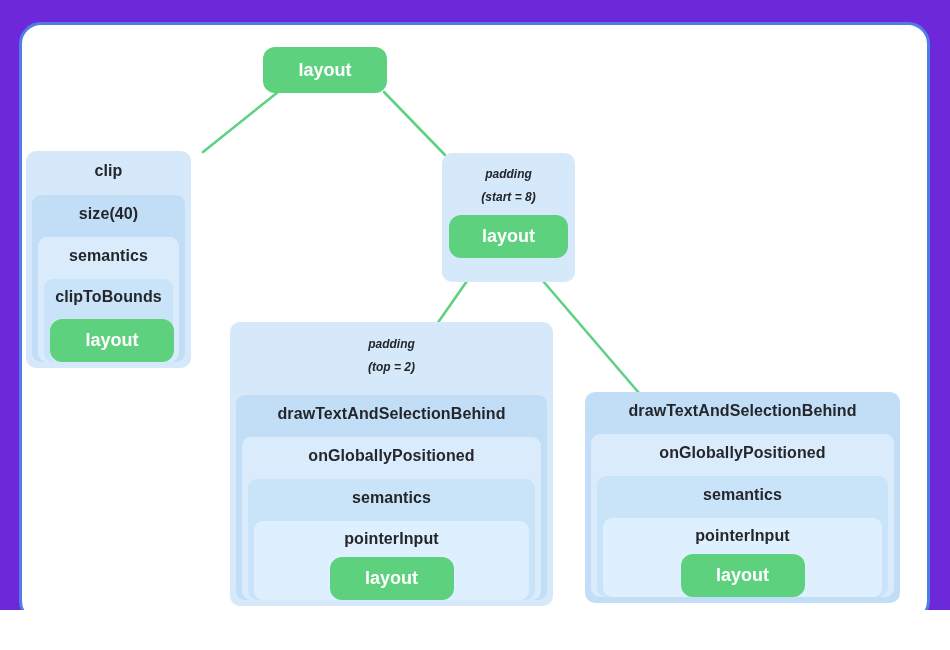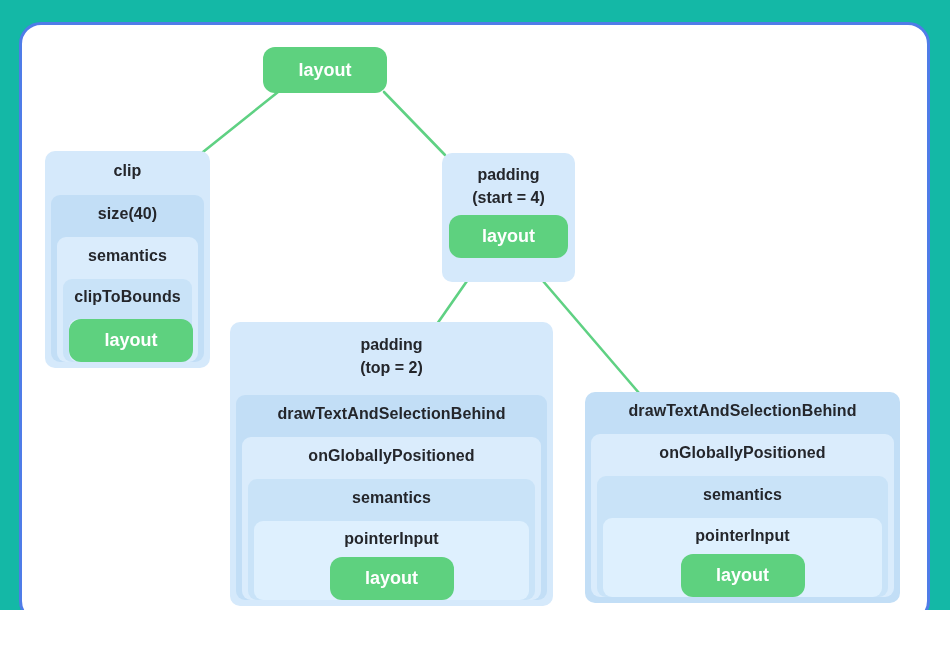--- a/index.html
+++ b/index.html
@@ -1,28 +1,28 @@
 <!DOCTYPE html>
 <html><head>
 <meta charset="utf-8">
 <style>
   html,body{margin:0;padding:0;background:#ffffff;}
-  .stage{position:relative;width:950px;height:610px;background:#14b8a6;overflow:hidden;
+  .stage{position:relative;width:950px;height:610px;background:#6d28d9;overflow:hidden;
          font-family:"Liberation Sans",sans-serif;}
   .frame{position:absolute;left:19px;top:22px;width:911px;height:601px;
          border:3px solid #4f7ce8;border-radius:22px;box-sizing:border-box;background:#ffffff;}
   .edges{position:absolute;left:0;top:0;width:950px;height:650px;pointer-events:none;}
 
   .node-box{position:absolute;border-radius:10px;box-sizing:border-box;}
   .nest{margin:4px 6px 6px;border-radius:9px;}
   .lbl{display:flex;align-items:center;justify-content:center;
        font-weight:bold;font-size:16px;color:#24262b;letter-spacing:.1px;}
   .h40{height:40px}.h38{height:38px}.h36{height:36px}.h34{height:34px}
-  .hdr2{padding:11px 0 12px;text-align:center;font-weight:bold;font-size:16px;
-        line-height:23px;color:#24262b;}
+  .hdr2{padding:11px 0 12px;text-align:center;font-weight:bold;font-size:12px;
+        line-height:23px;color:#24262b;font-style:italic;}
   .leaf{display:block;width:124px;height:43px;margin:0 auto 6px;border-radius:12px;
         background:#5ed17f;color:#ffffff;font-weight:bold;font-size:18px;
         display:flex;align-items:center;justify-content:center;}
   .root-node{position:absolute;left:263px;top:47px;width:124px;height:46px;border-radius:12px;
         background:#5ed17f;color:#ffffff;font-weight:bold;font-size:18px;
         display:flex;align-items:center;justify-content:center;}
 
   .bgA1{background:#d5e9fb}.bgB1{background:#c2def6}
   .bgA2{background:#daecfc}.bgB2{background:#c9e3f8}
   .bgA3{background:#def0fe}
@@ -40,40 +40,40 @@
 
   <svg class="edges" viewBox="0 0 950 650">
     <line x1="278" y1="92" x2="203" y2="152" stroke="#5fd183" stroke-width="2.6" stroke-linecap="round"></line>
     <line x1="384" y1="92" x2="445" y2="155" stroke="#5fd183" stroke-width="2.6" stroke-linecap="round"></line>
     <line x1="467" y1="281" x2="437" y2="324" stroke="#5fd183" stroke-width="2.6" stroke-linecap="round"></line>
     <line x1="543" y1="281" x2="639" y2="393" stroke="#5fd183" stroke-width="2.6" stroke-linecap="round"></line>
   </svg>
 
   <div class="root-node">layout</div>
 
-  <div class="node-box bgA1" style="left:45px;top:151px;width:165px;">
+  <div class="node-box bgA1" style="left:26px;top:151px;width:165px;">
     <div class="lbl h40">clip</div>
     <div class="nest bgB1">
       <div class="lbl h38">size(40)</div>
       <div class="nest bgA2">
         <div class="lbl h38">semantics</div>
         <div class="nest bgB2">
           <div class="lbl h36">clipToBounds</div>
           <div class="nest bgA3">
             <div class="leaf">layout</div>
           </div>
         </div>
       </div>
     </div>
   </div>
 
   <div class="node-box bgA1 pstart" style="left:442px;top:153px;width:133px;height:129px;">
     <div class="hdr2">
       <div>padding</div>
-      <div>(start = 4)</div>
+      <div>(start = 8)</div>
     </div>
     <div class="leaf">layout</div>
   </div>
 
   <div class="node-box bgA1" style="left:230px;top:322px;width:323px;">
     <div class="hdr2">
       <div>padding</div>
       <div>(top = 2)</div>
     </div>
     <div class="nest bgB1">

